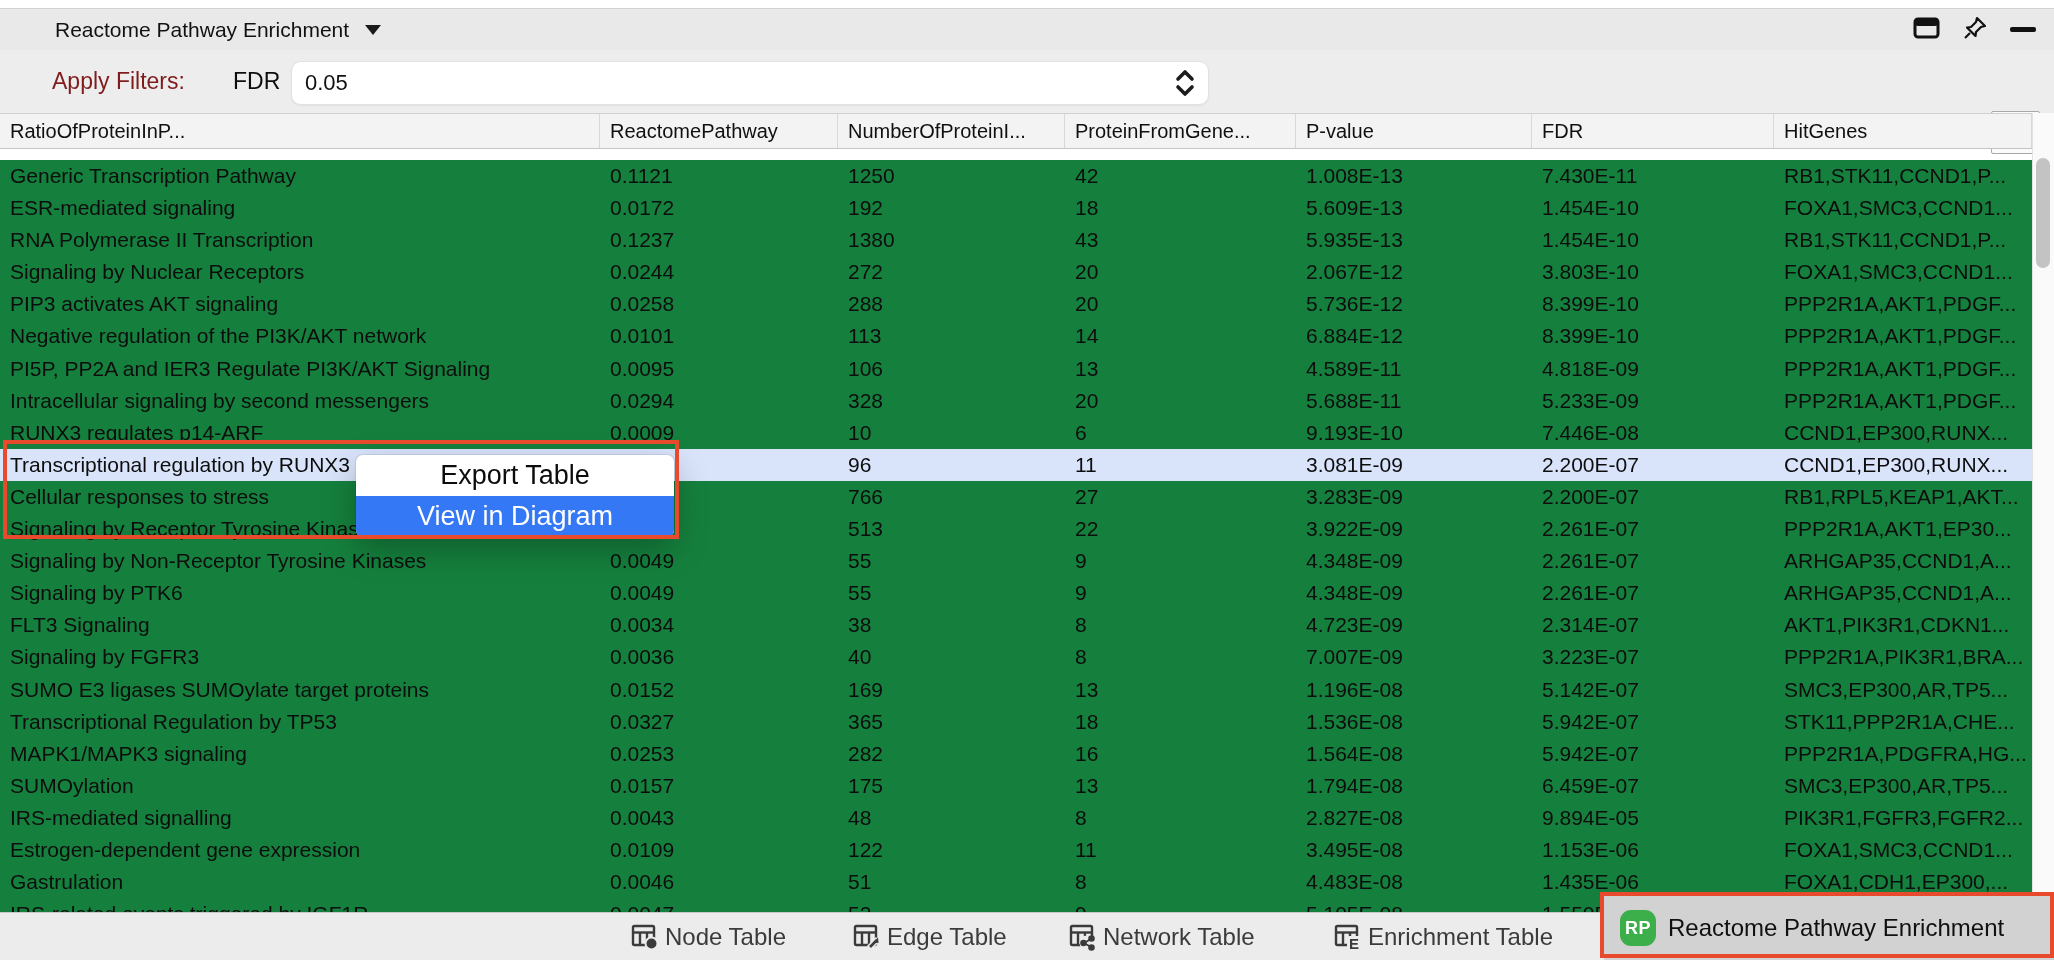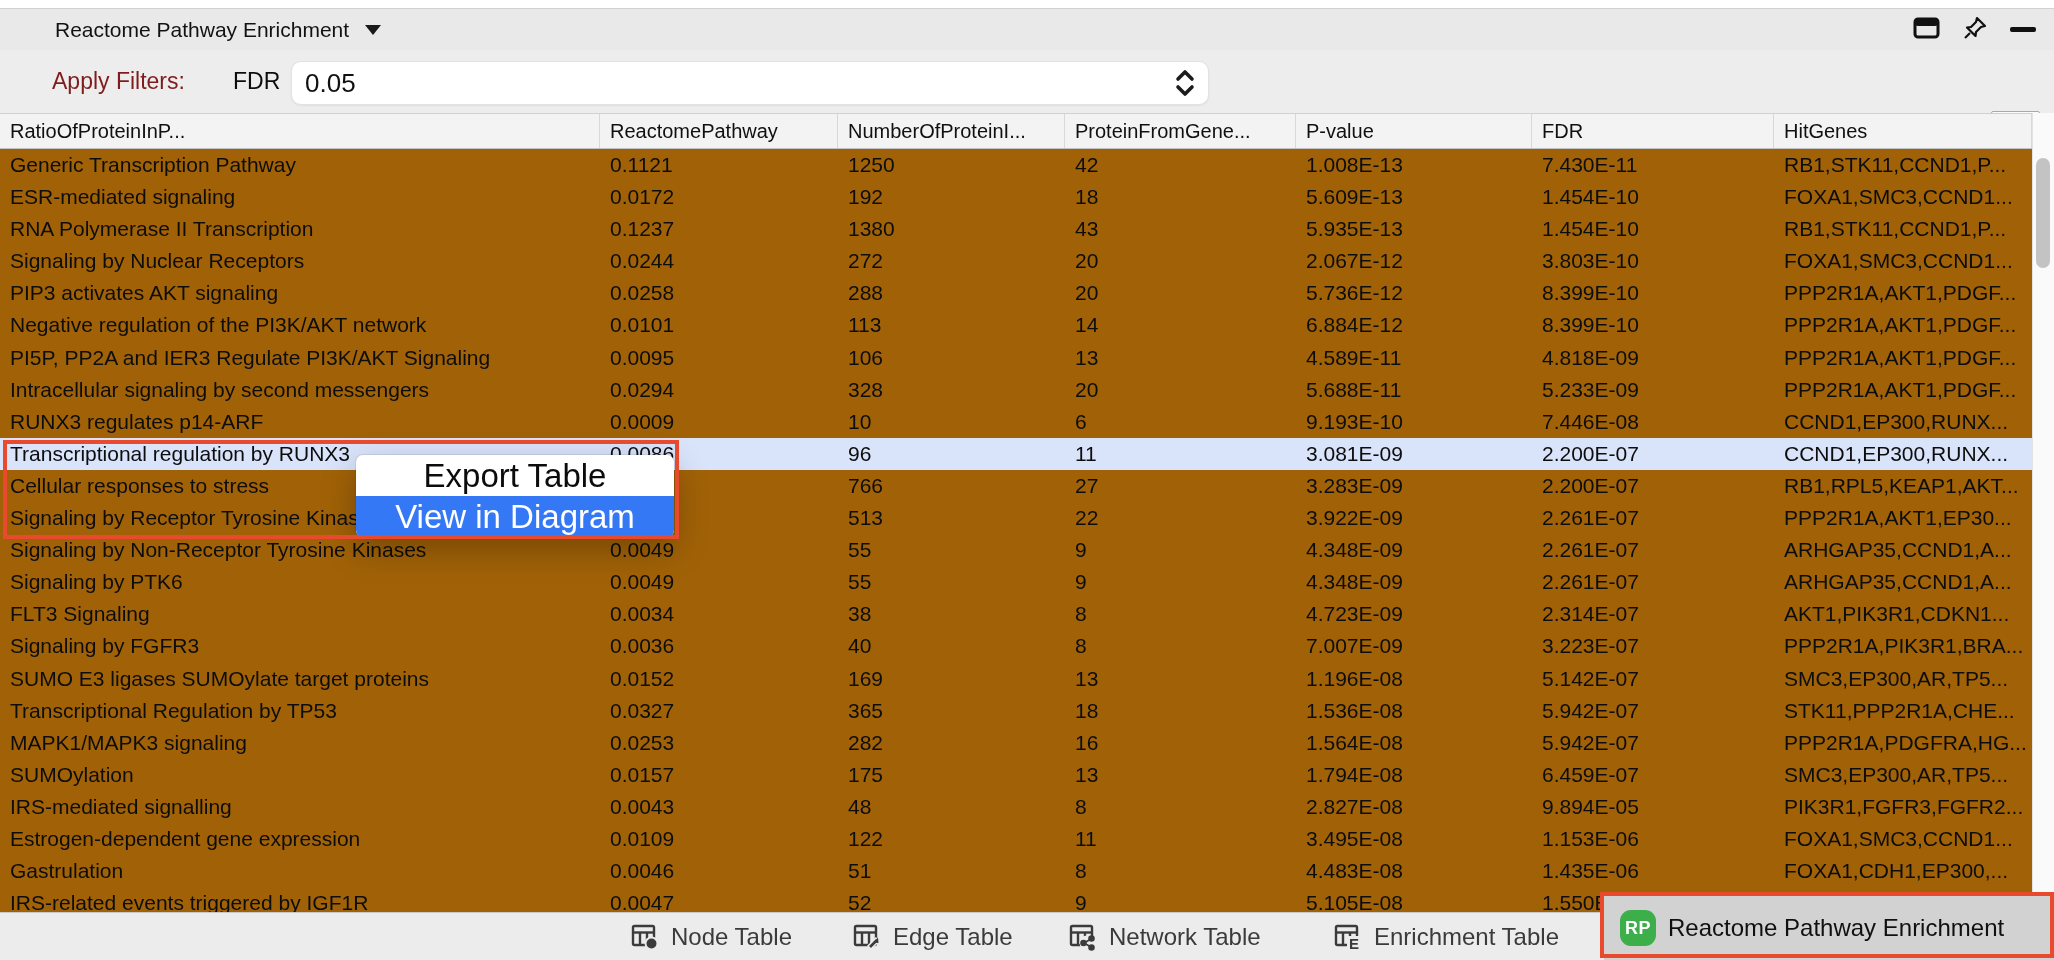--- a/index.html
+++ b/index.html
@@ -15,54 +15,54 @@
   .win-icons{position:absolute;right:18px;top:0;height:41px;display:flex;align-items:center;gap:22px;}
   .min-bar{width:26px;height:5px;background:#111;border-radius:2px;}
 
   
   .filterbar{position:absolute;left:0;top:50px;width:2054px;height:63px;background:#ededed;
              border-bottom:1px solid #d6d6d6;}
   .filter-label{position:absolute;left:52px;top:0;height:63px;display:flex;align-items:center;font-size:23px;color:#7f1d1d;}
   .filter-field{position:absolute;left:233px;top:0;height:63px;display:flex;align-items:center;font-size:23px;color:#0d0d0d;}
   .combo{position:absolute;left:291px;top:11px;width:916px;height:42px;background:#ffffff;border:1px solid #e2e2e2;
          border-radius:10px;box-shadow:0 1px 2px rgba(0,0,0,0.06);}
-  .combo-value{position:absolute;left:13px;top:0;height:42px;display:flex;align-items:center;font-size:26px;color:#111;}
+  .combo-value{position:absolute;left:13px;top:0;height:42px;display:flex;align-items:center;font-size:22px;color:#111;}
   .combo-stepper{position:absolute;right:5px;top:4px;width:36px;height:34px;display:flex;align-items:center;justify-content:center;}
   .close-btn{position:absolute;left:1991px;top:61px;width:47px;height:41px;background:#fbfbfb;border:1px solid #a9a9a9;
              border-radius:2px;display:flex;align-items:center;justify-content:center;font-size:22px;color:#222;cursor:default;}
 
   
   .grid7{display:grid;grid-template-columns:600px 238px 227px 231px 236px 242px 258px;width:2032px;}
   .thead{position:absolute;left:0;top:113px;height:36px;background:#f3f3f3;
          border-top:1px solid #d0d0d0;border-bottom:1px solid #c4c4c4;box-sizing:border-box;}
   .hcell{padding-left:10px;line-height:34px;font-size:20px;color:#101010;border-right:1px solid #d8d8d8;
          overflow:hidden;white-space:nowrap;}
-  .tbody{position:absolute;left:0;top:149px;width:2032px;height:763px;overflow:hidden;background:#a16207;}
+  .tbody{position:absolute;left:0;top:160px;width:2032px;height:763px;overflow:hidden;background:#15803d;}
   .trow{height:32.1px;}
   .trow .cell{padding-left:10px;line-height:32.1px;font-size:21px;color:#0d0d0d;overflow:hidden;white-space:nowrap;}
   .trow.selected{background:#d9e4fb;}
 
   
   .scroll-track{position:absolute;left:2032px;top:113px;width:22px;height:799px;background:#fafafa;border-left:1px solid #e2e2e2;}
   .scroll-thumb{position:absolute;left:3px;top:45px;width:14px;height:110px;background:#c3c3c3;border-radius:7px;}
 
   
   .ctx-menu{position:absolute;left:356px;top:455px;width:318px;z-index:40;background:#ffffff;border-radius:7px;
             box-shadow:0 12px 34px rgba(0,0,0,0.28),0 0 0 1px rgba(0,0,0,0.07);overflow:hidden;}
-  .ctx-item{height:41px;line-height:41px;text-align:center;font-size:33px;color:#0c0c0c;white-space:nowrap;}
+  .ctx-item{height:41px;line-height:41px;text-align:center;font-size:27px;color:#0c0c0c;white-space:nowrap;}
   .ctx-item.hl{background:#3478f6;color:#ffffff;}
 
   
   .anno{position:absolute;border:4px solid #e84a2e;z-index:50;pointer-events:none;box-sizing:border-box;}
   .anno-rows{left:3px;top:440px;width:676px;height:99px;}
   .anno-tab{left:1600px;top:892px;width:454px;height:66px;}
 
   
   .bottombar{position:absolute;left:0;top:912px;width:2054px;height:48px;background:#ececec;border-top:1px solid #c9c9c9;}
-  .tab{position:absolute;top:0;height:48px;display:flex;align-items:center;gap:11px;font-size:24px;color:#3b3b3b;cursor:default;white-space:nowrap;}
+  .tab{position:absolute;top:0;height:48px;display:flex;align-items:center;gap:5px;font-size:24px;color:#3b3b3b;cursor:default;white-space:nowrap;}
   .tab svg{display:block;}
   .tab-node{left:630px;} .tab-edge{left:852px;} .tab-network{left:1068px;} .tab-enrich{left:1333px;}
   .tab-selected{position:absolute;left:1604px;top:896px;width:450px;height:64px;background:#d2d2d2;z-index:30;
                 display:flex;align-items:center;gap:12px;padding-left:16px;box-sizing:border-box;font-size:24px;color:#101010;white-space:nowrap;}
   .rp-badge{width:36px;height:36px;border-radius:11px;background:#3cae4a;color:#ffffff;font-weight:bold;font-size:18px;
             display:flex;align-items:center;justify-content:center;letter-spacing:0.5px;flex:0 0 auto;}
 </style>
 </head>
 <body>
 

